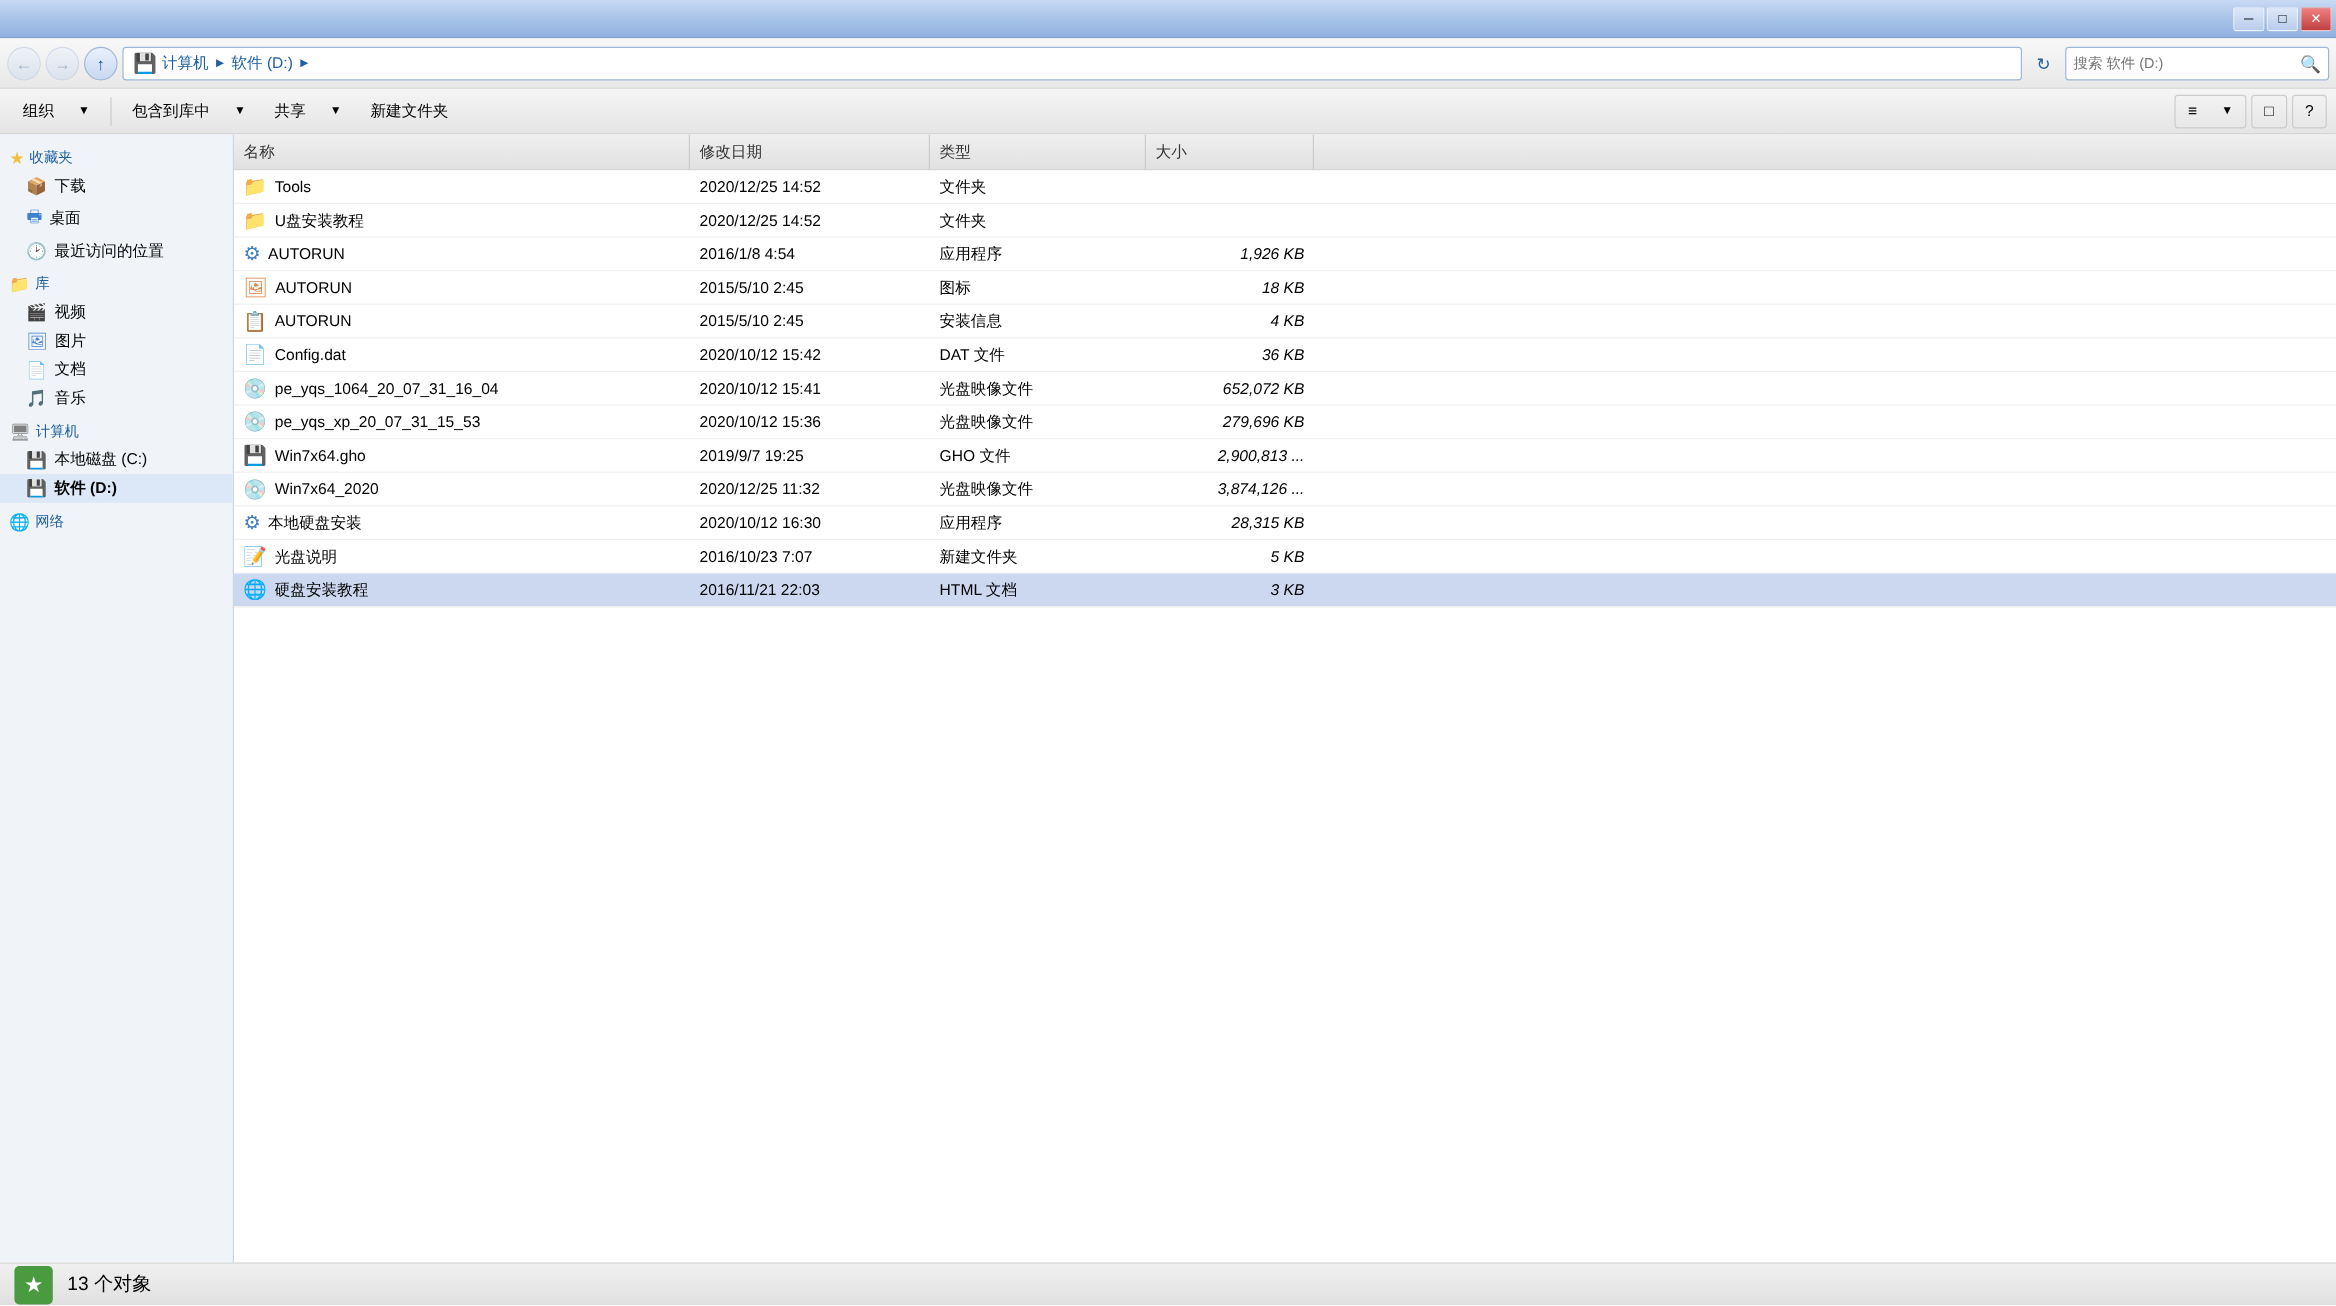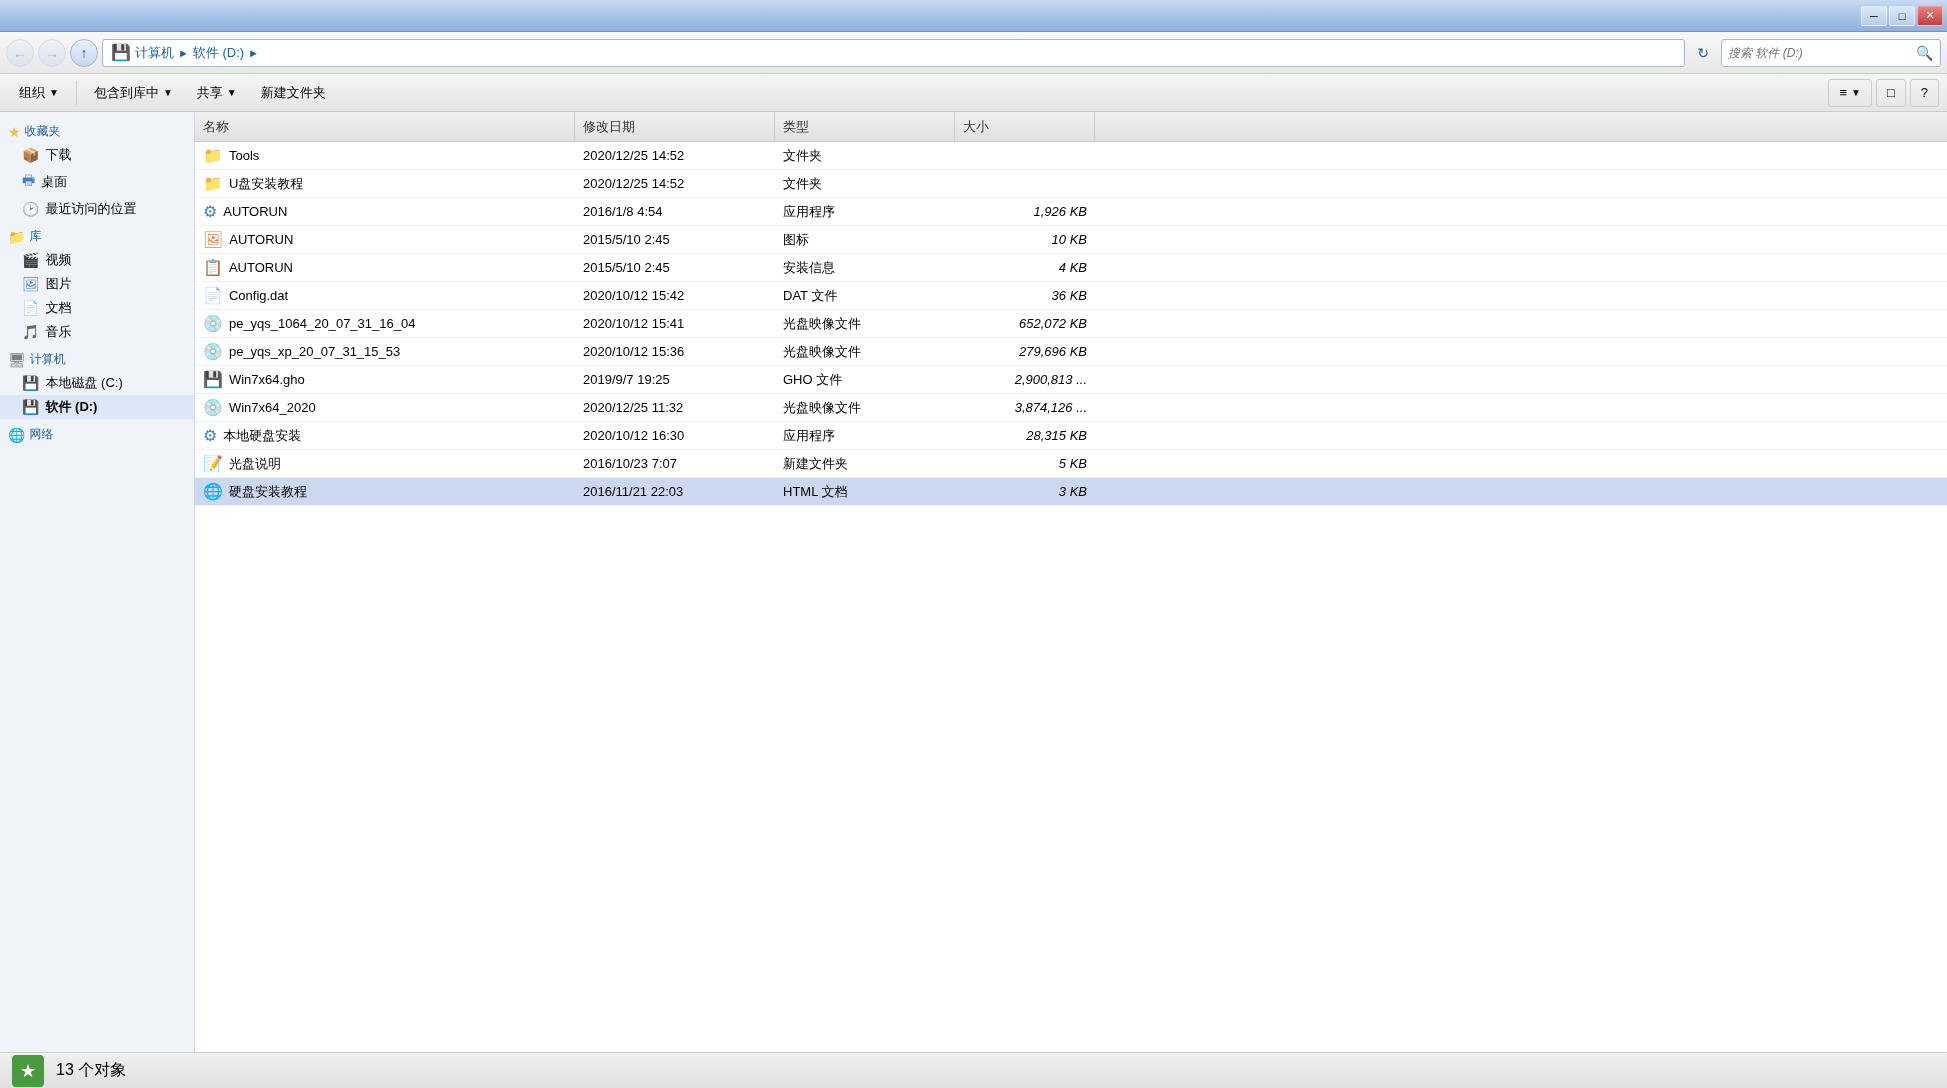--- a/index.html
+++ b/index.html
@@ -91,21 +91,20 @@
       gap: 4px;
     }
     .search-input {
       border: none;
       outline: none;
       font-size: 12px;
       color: #6d28d9;
       background: transparent;
       flex: 1;
       font-family: "Microsoft YaHei", sans-serif;
-      font-style: italic;
     }
     .refresh-btn {
       width: 28px;
       height: 28px;
       display: flex;
       align-items: center;
       justify-content: center;
       cursor: pointer;
       font-size: 14px;
       color: #2060a0;
@@ -119,21 +118,21 @@
       display: flex;
       align-items: center;
       padding: 0 8px;
       gap: 2px;
     }
     .toolbar-btn {
       height: 28px;
       padding: 0 10px;
       display: flex;
       align-items: center;
-      gap: 4px;
+      gap: 20px;
       cursor: pointer;
       border-radius: 3px;
       border: 1px solid transparent;
       font-size: 13px;
       background: transparent;
       font-family: "Microsoft YaHei", sans-serif;
     }
     .toolbar-separator {
       width: 1px;
       height: 24px;
@@ -452,21 +451,21 @@
       <span style="font-size:16px;color:#e08040;">🖼</span>
       <span>AUTORUN</span>
     </div>
     <div class="file-cell">
       <span>2015/5/10 2:45</span>
     </div>
     <div class="file-cell">
       <span>图标</span>
     </div>
     <div class="file-cell right">
-      <span>10 KB</span>
+      <span>18 KB</span>
     </div>
   </div>
         <div class="file-row">
     <div class="file-cell">
       <span style="font-size:16px;color:#808080;">📋</span>
       <span>AUTORUN</span>
     </div>
     <div class="file-cell">
       <span>2015/5/10 2:45</span>
     </div>

